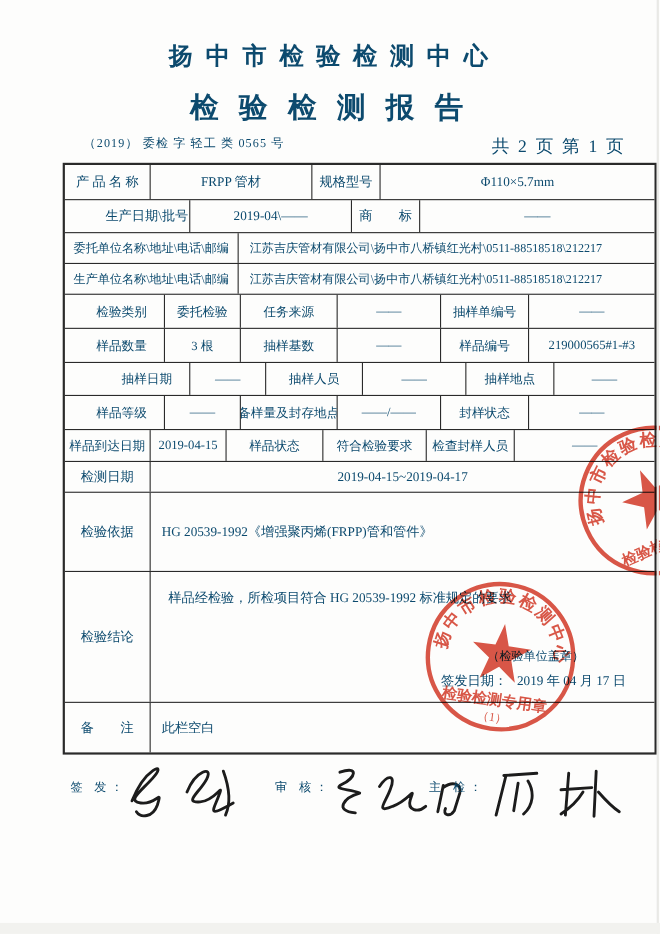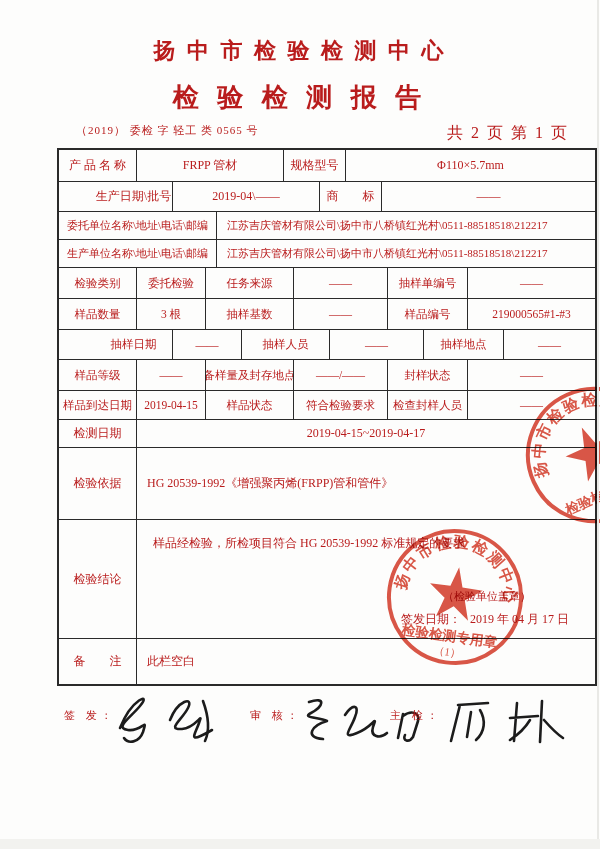--- a/index.html
+++ b/index.html
@@ -1,17 +1,17 @@
 <!DOCTYPE html>
 <html><head>
 <meta charset="utf-8">
 <style>
   html,body{margin:0;padding:0;background:#ffffff;}
   .page{position:relative;width:600px;height:849px;background:#fdfdfc;overflow:hidden;
-        font-family:"Liberation Serif","DejaVu Serif",serif;color:#b91c1c;}
+        font-family:"Liberation Serif","DejaVu Serif",serif;color:#0c4a6e;}
   .org-name{position:absolute;top:36px;left:0;right:0;text-align:center;
             font-size:22px;font-weight:bold;letter-spacing:3px;}
   .report-title{position:absolute;top:80px;left:0;right:0;text-align:center;
             font-size:26px;font-weight:bold;letter-spacing:6px;}
   .ref-no{position:absolute;top:123px;left:76px;font-size:11px;letter-spacing:1px;}
   .page-info{position:absolute;top:123px;left:447px;font-size:16px;letter-spacing:2px;}
 
   .rtable{position:absolute;left:57px;top:148px;width:540px;border:2px solid #2a2a2a;
           box-sizing:border-box;background:transparent;}
   .trow{display:grid;border-bottom:1px solid #2a2a2a;box-sizing:border-box;}
@@ -20,21 +20,21 @@
         text-align:center;font-size:12px;padding:0 2px;box-sizing:border-box;
         overflow:hidden;white-space:nowrap;}
   .cell:last-child{border-right:none;}
   .cell.left{justify-content:flex-start;text-align:left;padding-left:10px;}
   .cols4{grid-template-columns:78px 147px 62px 1fr;}
   .cols2a{grid-template-columns:158px 1fr;}
   .cols6{grid-template-columns:78px 69px 88px 94px 80px 1fr;}
   .cols6 .cell{font-size:11.5px;padding:0 1px;}
   .cols2b{grid-template-columns:78px 1fr;}
   .addr{font-size:11px;}
-  .h32{height:32px;} .h30{height:30px;padding-left:36px;} .h28{height:28px;} .h31{height:31px;} .h29{height:29px;}
+  .h32{height:32px;} .h30{height:30px;padding-left:36px;} .h28{height:28px;} .h31{height:31px;padding-left:13px;} .h29{height:29px;}
   .h72{height:72px;} .h119{height:119px;} .h45{height:45px;}
   .conclusion-cell{position:relative;display:block;white-space:normal;text-align:left;
         padding:14px 14px 0 16px;}
   .conclusion-text{font-size:12px;line-height:1.5;}
   .stamp-hint{position:absolute;right:64px;bottom:34px;font-size:11px;}
   .issue-line{position:absolute;right:26px;bottom:10px;font-size:12px;}
   .issue-line span{margin-left:6px;}
 
   .sig-row{position:absolute;left:0;top:686px;width:600px;height:70px;}
   .sig-label{position:absolute;font-size:11px;letter-spacing:4px;top:22px;}

